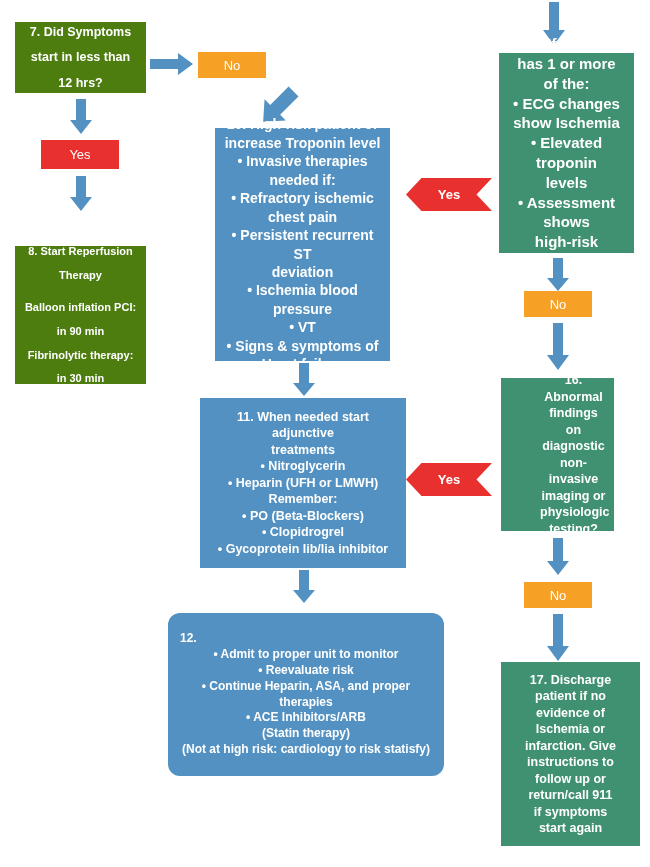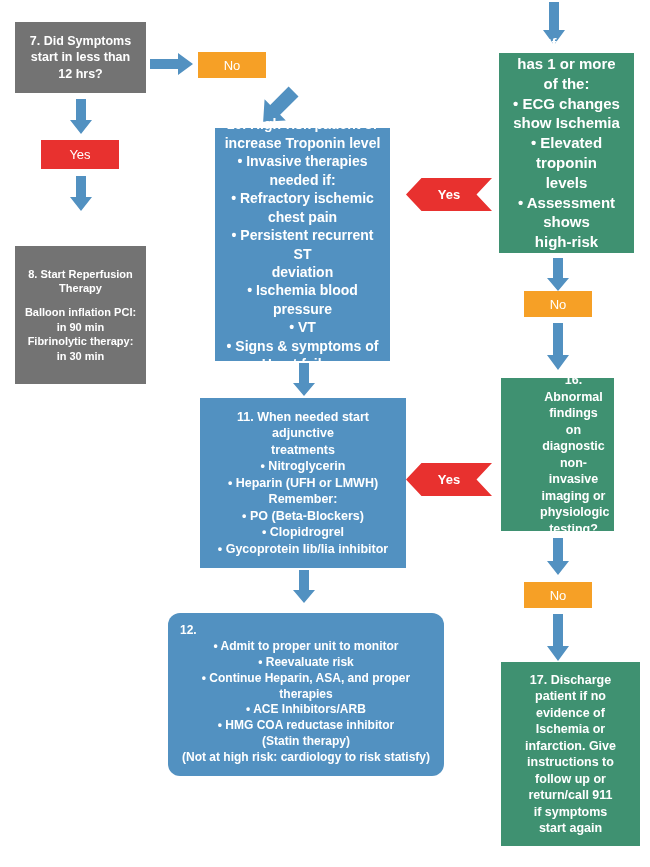--- a/index.html
+++ b/index.html
@@ -23,21 +23,21 @@
     display: flex;
     flex-direction: column;
     align-items: center;
     justify-content: center;
     text-align: center;
     color: #ffffff;
     font-weight: bold;
     line-height: 1.32;
     padding: 6px 7px;
   }
-  .pink   { background: #737373; }
+  .pink   { background: #4d7c0f; gap: 9px; }
   .blue   { background: #5291c1; }
   .green  { background: #3f9171; }
   .orange { background: #f6a026; }
   .red    { background: #e8312f; }
 
   .node .ln { display: block; width: 100%; }
   .node .gap { display: block; height: 0.9em; }
 
   
   .pill {
@@ -167,21 +167,20 @@
         <path d="M7 0 H17 V20 H23 L12 33 L1 20 H7 Z" fill="#5291c1"></path>
       </svg>
   </div>
 
   <div class="node blue" style="left:168px; top:613px; width:276px; height:163px; font-size:12px;border-radius:12px;">
     <span class="ln" style="text-align:left; padding-left:10px;">12.</span>
     <span class="ln">• Admit to proper unit to monitor</span>
     <span class="ln">• Reevaluate risk</span>
     <span class="ln">• Continue Heparin, ASA, and proper therapies</span>
     <span class="ln">• ACE Inhibitors/ARB</span>
-    <span class="ln">• HMG COA reductase inhibitor</span>
     <span class="ln">(Statin therapy)</span>
     <span class="ln">(Not at high risk: cardiology to risk statisfy)</span>
   </div>
 
   <div class="node green" style="left:499px; top:53px; width:135px; height:200px; font-size:15px;">
     <span class="ln">15. If Patient</span>
     <span class="ln">has 1 or more</span>
     <span class="ln">of the:</span>
     <span class="ln">• ECG changes</span>
     <span class="ln">show Ischemia</span>

